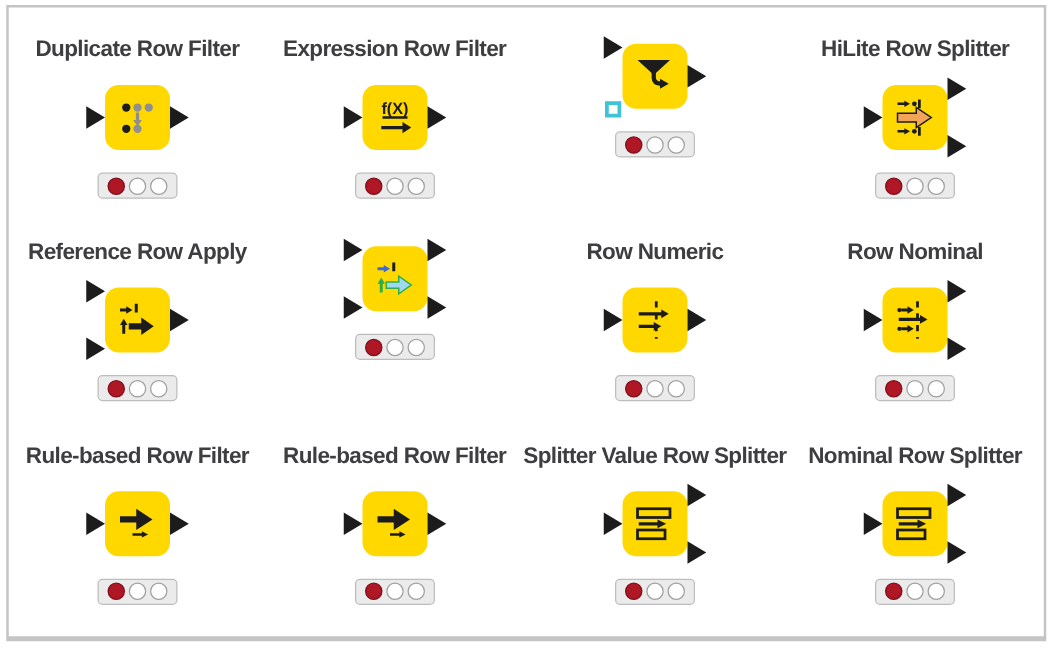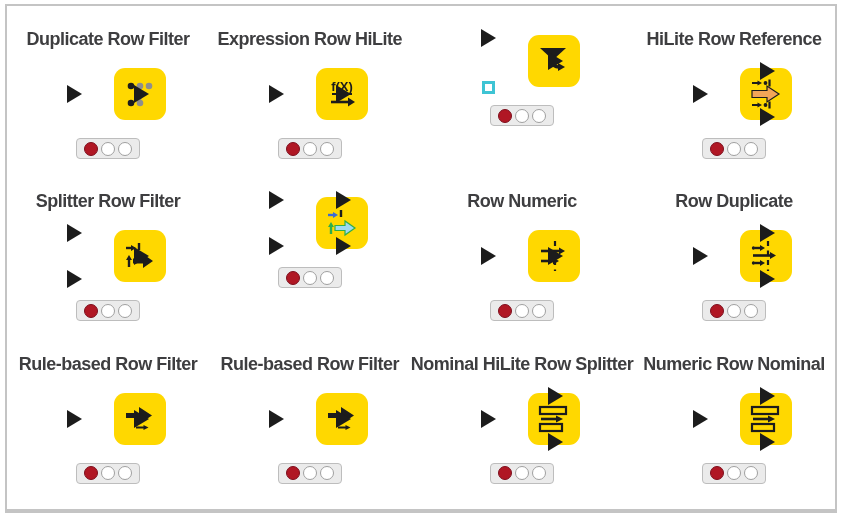--- a/index.html
+++ b/index.html
@@ -23,21 +23,21 @@
     width:100%;height:100%;padding:10px 0 6px;
   }
   .cell{display:flex;flex-direction:column;align-items:center;padding-top:12px;}
   .label{
     font-weight:700;font-size:18px;letter-spacing:-0.5px;color:var(--label);
     white-space:nowrap;line-height:22px;margin-bottom:11px;z-index:2;
   }
   .node{position:relative;width:124px;height:66px;margin-bottom:11px;flex:0 0 auto;}
   .sq{
     position:absolute;left:50%;top:50%;transform:translate(-50%,-50%);
-    width:52px;height:52px;background:var(--yellow);border-radius:11px;margin-left:32px;
+    width:52px;height:52px;background:var(--yellow);border-radius:11px;
   }
   .sq svg{position:absolute;left:8px;top:8px;width:36px;height:36px;}
   
   .p{position:absolute;width:0;height:0;
      border-top:9px solid transparent;border-bottom:9px solid transparent;
      border-left:15px solid var(--ink);}
   .p.in{left:calc(50% - 41px);}
   .p.out{left:calc(50% + 26px);}
   .p.mid{top:calc(50% - 9px);}
   .p.top{top:1px;}
@@ -85,21 +85,21 @@
       <span class="p out mid"></span>
     </div>
     <div class="light">
       <span class="dot on"></span>
       <span class="dot"></span>
       <span class="dot"></span>
     </div>
   </div>
 
   <div class="cell">
-    <div class="label">Expression Row HiLite</div>
+    <div class="label">Expression Row Filter</div>
     <div class="node">
       <span class="p in mid"></span>
       <div class="sq">
         <svg viewBox="0 0 36 36">
           <text class="ftxt" x="18" y="15" text-anchor="middle">f(X)</text>
           <line class="si" x1="8" y1="18" x2="28" y2="18" stroke-width="2"></line>
           <line class="si" x1="7" y1="26" x2="25" y2="26" stroke-width="2.6"></line>
           <polygon class="fi" points="24,21.5 31,26 24,30.5"></polygon>
         </svg>
       </div>
@@ -126,21 +126,21 @@
       <span class="p out mid"></span>
     </div>
     <div class="light">
       <span class="dot on"></span>
       <span class="dot"></span>
       <span class="dot"></span>
     </div>
   </div>
 
   <div class="cell">
-    <div class="label">HiLite Row Reference</div>
+    <div class="label">HiLite Row Splitter</div>
     <div class="node">
       <span class="p in mid"></span>
       <div class="sq">
         <svg viewBox="0 0 36 36">
           <line class="si" x1="4" y1="7" x2="10" y2="7" stroke-width="2"></line>
           <polygon class="fi" points="9.5,4.5 14,7 9.5,9.5"></polygon>
           <circle class="fi" cx="17.5" cy="7" r="1.9"></circle>
           <line class="si" x1="21.5" y1="3.5" x2="21.5" y2="10.5" stroke-width="2.2"></line>
           <polygon class="fo" points="4,14.5 19,14.5 19,10 31,18 19,26 19,21.5 4,21.5"></polygon>
           <line class="si" x1="4" y1="29" x2="10" y2="29" stroke-width="2"></line>
@@ -153,21 +153,21 @@
       <span class="p out bot"></span>
     </div>
     <div class="light">
       <span class="dot on"></span>
       <span class="dot"></span>
       <span class="dot"></span>
     </div>
   </div>
 
   <div class="cell">
-    <div class="label">Splitter Row Filter</div>
+    <div class="label">Reference Row Apply</div>
     <div class="node">
       <span class="p in top"></span>
       <span class="p in bot"></span>
       <div class="sq">
         <svg viewBox="0 0 36 36">
           <line class="si" x1="4" y1="10" x2="10" y2="10" stroke-width="2.4"></line>
           <polygon class="fi" points="9,7 14,10 9,13"></polygon>
           <line class="si" x1="17" y1="5" x2="17" y2="12" stroke-width="2.4"></line>
           <line class="si" x1="7" y1="29" x2="7" y2="21" stroke-width="2.4"></line>
           <polygon class="fi" points="4,22 7,17 10,22"></polygon>
@@ -223,21 +223,21 @@
       <span class="p out mid"></span>
     </div>
     <div class="light">
       <span class="dot on"></span>
       <span class="dot"></span>
       <span class="dot"></span>
     </div>
   </div>
 
   <div class="cell">
-    <div class="label">Row Duplicate</div>
+    <div class="label">Row Nominal</div>
     <div class="node">
       <span class="p in mid"></span>
       <div class="sq">
         <svg viewBox="0 0 36 36">
           <line class="si" x1="20" y1="3" x2="20" y2="33" stroke-width="2.2" stroke-dasharray="5 4.5"></line>
           <circle class="fi" cx="5.5" cy="10" r="1.7"></circle>
           <line class="si" x1="7" y1="10" x2="13" y2="10" stroke-width="2.4"></line>
           <polygon class="fi" points="12,7 17,10 12,13"></polygon>
           <line class="si" x1="5" y1="17.5" x2="23" y2="17.5" stroke-width="2.6"></line>
           <polygon class="fi" points="22,14 28,17.5 22,21"></polygon>
@@ -290,21 +290,21 @@
       <span class="p out mid"></span>
     </div>
     <div class="light">
       <span class="dot on"></span>
       <span class="dot"></span>
       <span class="dot"></span>
     </div>
   </div>
 
   <div class="cell">
-    <div class="label">Nominal HiLite Row Splitter</div>
+    <div class="label">Splitter Value Row Splitter</div>
     <div class="node">
       <span class="p in mid"></span>
       <div class="sq">
         <svg viewBox="0 0 36 36">
           <rect x="4" y="6" width="26" height="7" fill="#fff" class="si" stroke-width="2.2"></rect>
           <line class="si" x1="5" y1="18" x2="21" y2="18" stroke-width="2.6"></line>
           <polygon class="fi" points="20,14.5 27,18 20,21.5"></polygon>
           <rect x="4" y="23" width="22" height="7" fill="#fff" class="si" stroke-width="2.2"></rect>
         </svg>
       </div>
@@ -312,21 +312,21 @@
       <span class="p out bot"></span>
     </div>
     <div class="light">
       <span class="dot on"></span>
       <span class="dot"></span>
       <span class="dot"></span>
     </div>
   </div>
 
   <div class="cell">
-    <div class="label">Numeric Row Nominal</div>
+    <div class="label">Nominal Row Splitter</div>
     <div class="node">
       <span class="p in mid"></span>
       <div class="sq">
         <svg viewBox="0 0 36 36">
           <rect x="4" y="6" width="26" height="7" fill="#fff" class="si" stroke-width="2.2"></rect>
           <line class="si" x1="5" y1="18" x2="21" y2="18" stroke-width="2.6"></line>
           <polygon class="fi" points="20,14.5 27,18 20,21.5"></polygon>
           <rect x="4" y="23" width="22" height="7" fill="#fff" class="si" stroke-width="2.2"></rect>
         </svg>
       </div>

